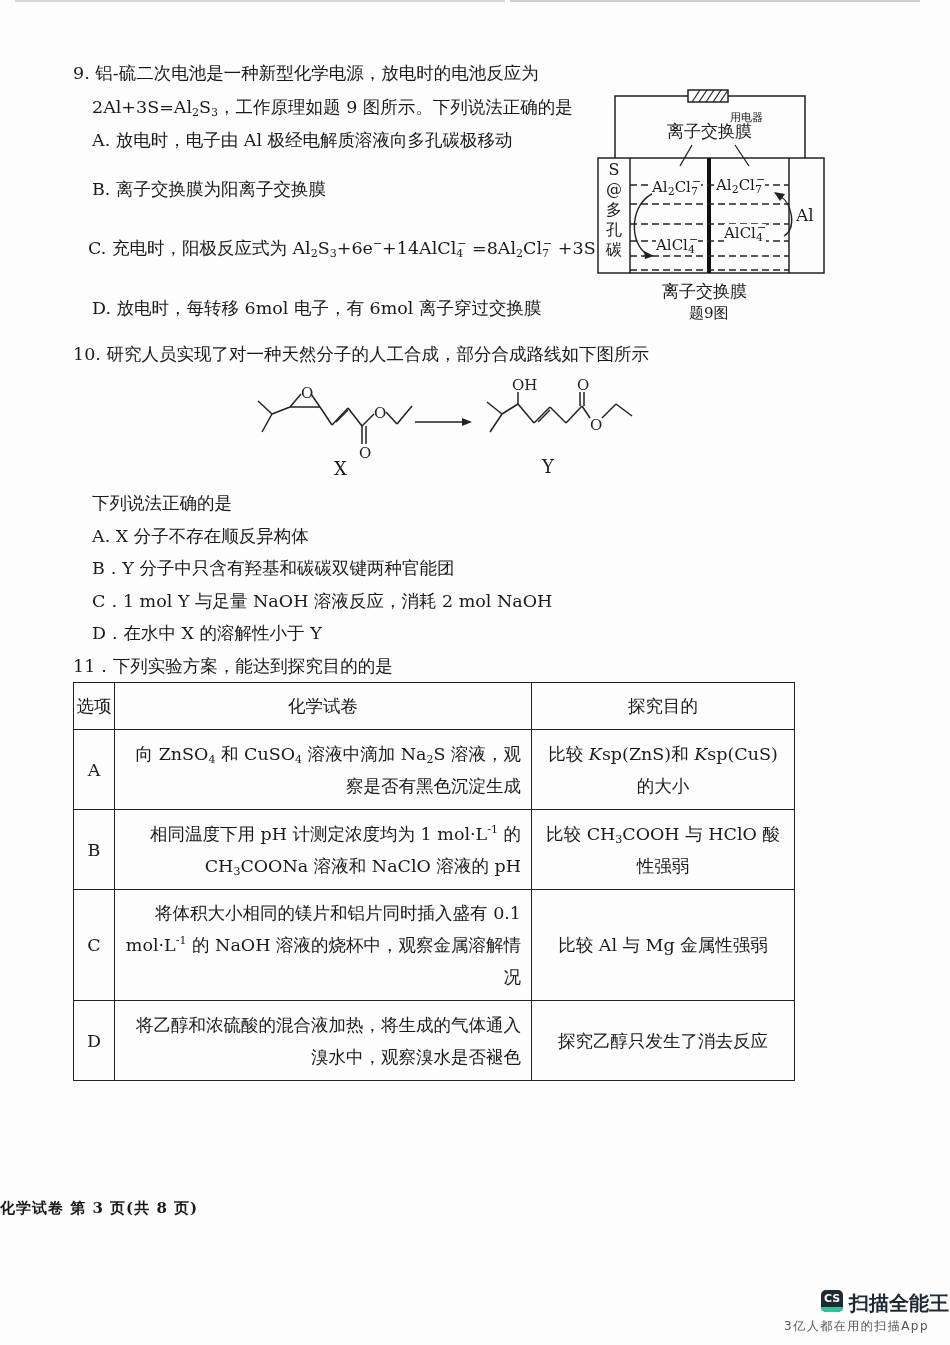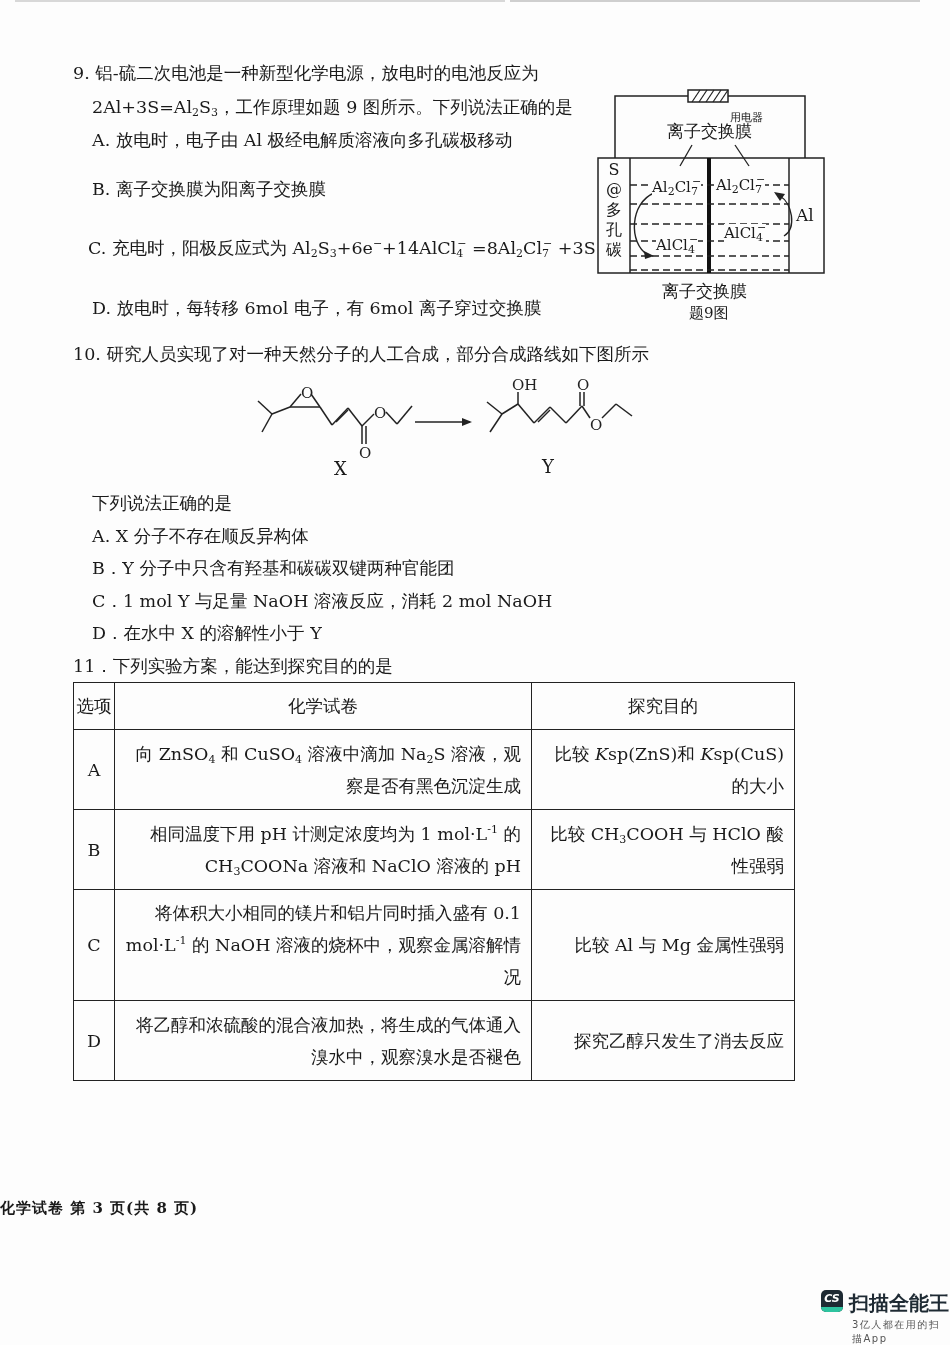--- a/index.html
+++ b/index.html
@@ -21,28 +21,28 @@
   table.exp {
     position: absolute; left: 73px; top: 682px; width: 722px;
     border-collapse: collapse; font-size: 17.5px;
   }
   table.exp td, table.exp th {
     border: 1.6px solid #222; padding: 6px 10px; font-weight: normal; line-height: 32px; vertical-align: middle;
   }
   table.exp th { height: 34px; }
   .c-opt { width: 40px; text-align: center; padding: 0 !important; }
   .c-plan { width: 396px; text-align: right; }
-  .c-goal { text-align: right; }
+  .c-goal { text-align: center; }
   th.c-plan, th.c-goal { text-align: center; }
   .footer { position: absolute; left: 0; width: 950px; top: 1199px; font-size: 15px; font-weight: bold; letter-spacing: 1px; }
   .cs-logo { position: absolute; left: 821px; top: 1290px; width: 22px; height: 22px; border-radius: 5px; background: #1e2a33; overflow: hidden; }
-  .cs-logo .cs-t { position: absolute; left: 0; top: 2px; width: 22px; text-align: center; color: #fff; font-family: "DejaVu Sans", sans-serif; font-size: 11px; font-weight: bold; font-style: italic; }
+  .cs-logo .cs-t { position: absolute; left: 0; top: 2px; width: 22px; text-align: center; color: #fff; font-family: "DejaVu Sans", sans-serif; font-size: 11px; font-weight: bold; }
   .cs-logo .cs-bar { position: absolute; left: 0; bottom: 0; width: 22px; height: 5px; background: #2ec4a0; }
   .cs-name { position: absolute; left: 849px; top: 1290px; font-family: "DejaVu Sans", sans-serif; font-size: 20px; color: #1e2a33; font-weight: bold; }
-  .cs-sub { position: absolute; left: 852px; top: 1318px; font-family: "DejaVu Sans", sans-serif; font-size: 10px; color: #555; letter-spacing: 1.5px; }
+  .cs-sub { position: absolute; left: 784px; top: 1318px; font-family: "DejaVu Sans", sans-serif; font-size: 12px; color: #555; letter-spacing: 1.5px; }
   .it { font-style: italic; }
 </style>
 </head>
 <body>
 
 <div class="topline"></div>
 <div class="topline2"></div>
 
 <div class="line" style="left:73px;top:62px;">
   <span>9.</span>

